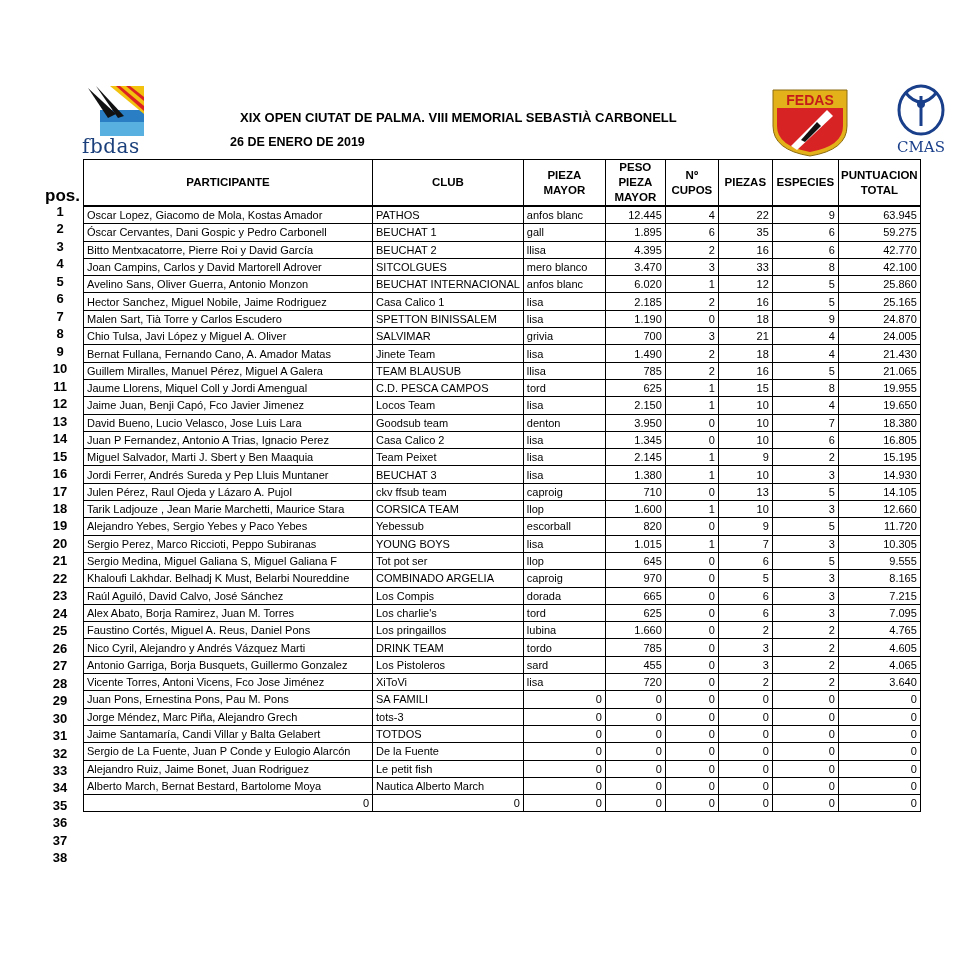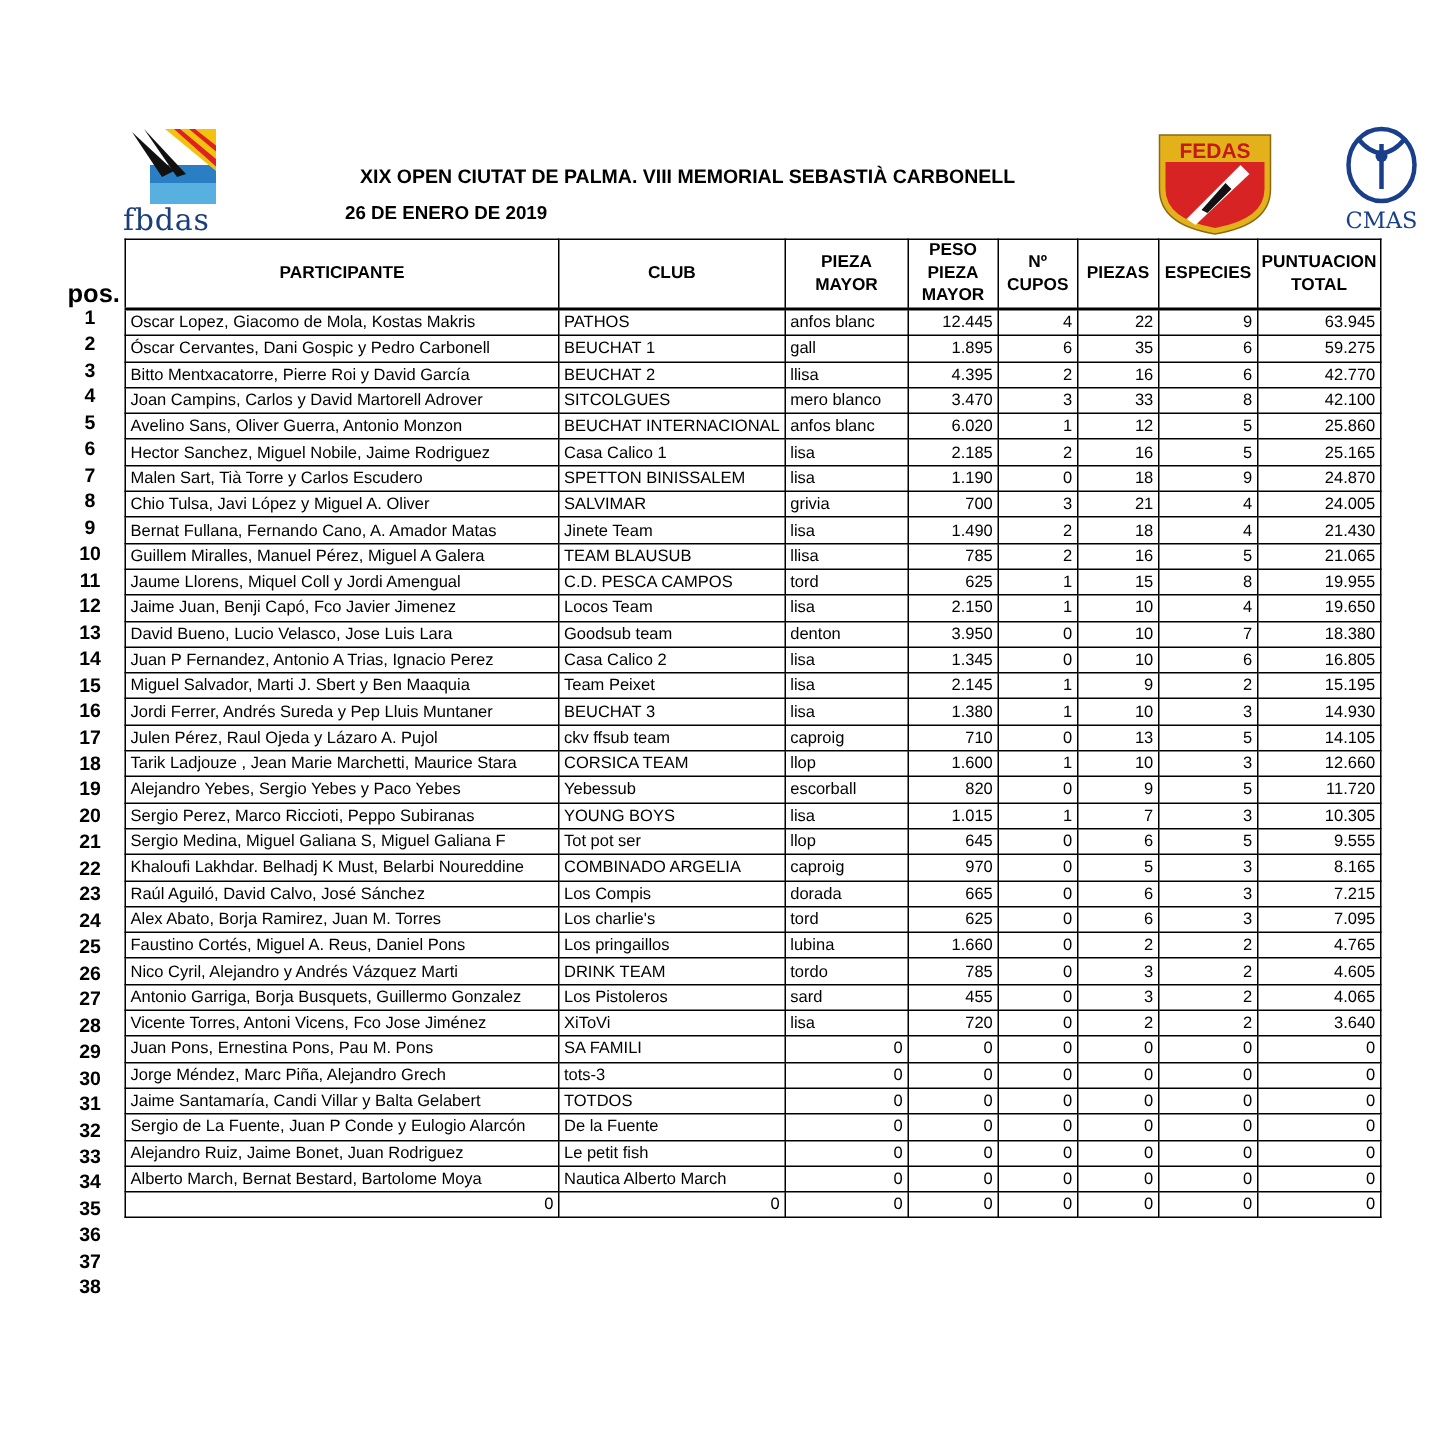--- a/index.html
+++ b/index.html
@@ -119,21 +119,21 @@
       <th>PIEZA<br>MAYOR</th>
       <th>PESO<br>PIEZA<br>MAYOR</th>
       <th>Nº<br>CUPOS</th>
       <th>PIEZAS</th>
       <th>ESPECIES</th>
       <th>PUNTUACION<br>TOTAL</th>
     </tr>
   </thead>
   <tbody id="tbody">
       <tr class="thick">
-        <td>Oscar Lopez, Giacomo de Mola, Kostas Makris</td>
+        <td>Oscar Lopez, Giacomo de Mola, Kostas Amador</td>
         <td>PATHOS</td>
         <td>anfos blanc</td>
         <td class="num">12.445</td>
         <td class="num">4</td>
         <td class="num">22</td>
         <td class="num">9</td>
         <td class="num">63.945</td>
       </tr>
       <tr>
         <td>Óscar Cervantes, Dani Gospic y Pedro Carbonell</td>

